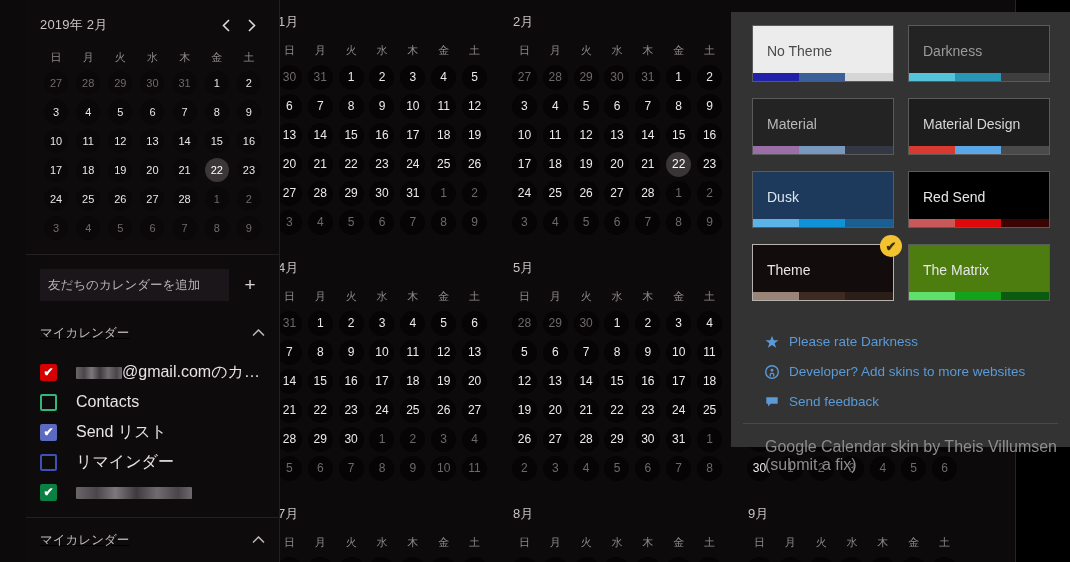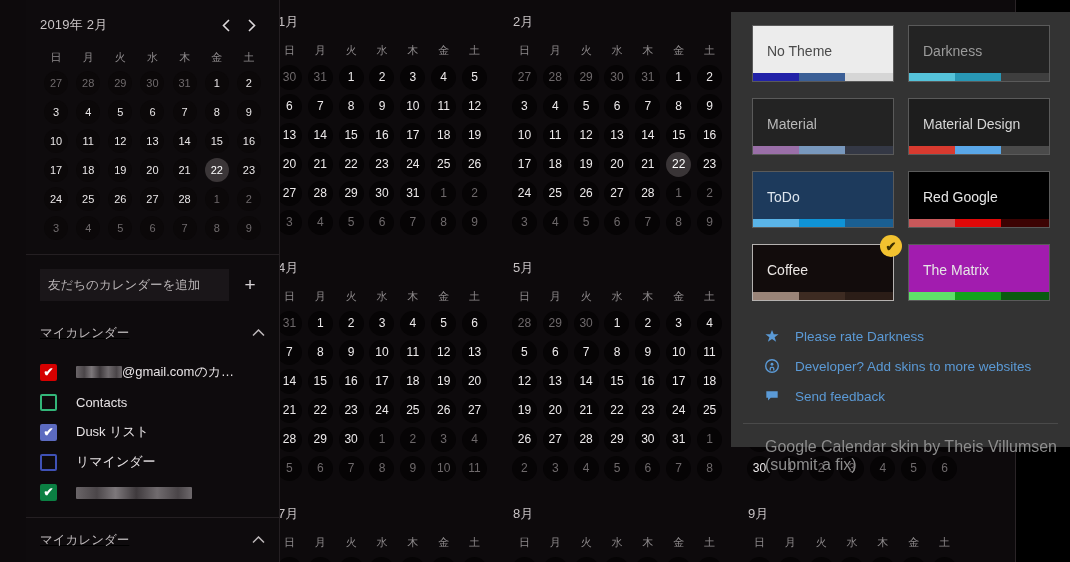--- a/index.html
+++ b/index.html
@@ -125,21 +125,21 @@
     display: flex; align-items: center; justify-content: center;
     flex: none;
   }
   .cal-box .tick {
     color: #fff; font-size: 12px; line-height: 1;
     font-weight: bold;
   }
   .cal-name {
     margin-left: 19px;
     color: #e7e3e5;
-    font-size: 13px;
+    font-size: 16px;
     white-space: nowrap; overflow: hidden; text-overflow: ellipsis;
   }
   .redact {
     display: inline-block;
     height: 12px;
     vertical-align: -2px;
     border-radius: 1px;
     background: linear-gradient(90deg,#6a6568 0%,#4b4649 18%,#7d787b 34%,#3f3a3d 52%,#706b6e 70%,#4a4548 88%,#6e696c 100%);
     filter: blur(0.6px);
   }
@@ -242,25 +242,24 @@
     right: -9px; top: -10px;
     width: 22px; height: 22px;
     border-radius: 50%;
     background: #f2c230;
     display: flex; align-items: center; justify-content: center;
     color: #3d3000; font-size: 13px; font-weight: bold;
   }
 
   .links { padding: 22px 0 0 22px; }
   .link-row {
-    display: flex; align-items: center;
+    display: flex; align-items: flex-end;
     height: 26px;
     margin-bottom: 4px;
     cursor: pointer;
-    gap: 6px;
   }
   .link-ico {
     width: 20px; display:flex; align-items:center; justify-content:flex-start;
     color: #5b9ad6; font-size: 13px;
   }
   .link-txt {
     color: #5b9ad6;
     font-size: 13.5px;
     margin-left: 4px;
   }
@@ -1388,21 +1387,21 @@
           <div class="cal-name"><span class="redact" style="width: 46px;"></span>@gmail.comのカ…</div>
         </div>
         <div class="cal-item">
           <div class="cal-box" style="background: transparent; border: 2px solid rgb(51, 182, 121);"></div>
           <div class="cal-name">Contacts</div>
         </div>
         <div class="cal-item">
           <div class="cal-box" style="background: rgb(92, 107, 192); border: 2px solid rgb(92, 107, 192);">
             <span class="tick">✔</span>
           </div>
-          <div class="cal-name">Dusk リスト</div>
+          <div class="cal-name">Send リスト</div>
         </div>
         <div class="cal-item">
           <div class="cal-box" style="background: transparent; border: 2px solid rgb(63, 81, 181);"></div>
           <div class="cal-name">リマインダー</div>
         </div>
         <div class="cal-item">
           <div class="cal-box" style="background: rgb(11, 128, 67); border: 2px solid rgb(11, 128, 67);">
             <span class="tick">✔</span>
           </div>
           <div class="cal-name"><span class="redact" style="width: 116px;"></span></div>
@@ -1450,46 +1449,46 @@
         </div>
         <div class="theme-tile">
           <div class="tbody" style="background: rgb(29, 29, 29); color: rgb(214, 214, 214);">Material Design</div>
           <div class="strip">
             <i style="background: rgb(216, 58, 47); width: 33%;"></i>
             <i style="background: rgb(90, 167, 232); width: 33%;"></i>
             <i style="background: rgb(74, 74, 74); width: 34%;"></i>
           </div>
         </div>
         <div class="theme-tile">
-          <div class="tbody" style="background: rgb(29, 58, 92); color: rgb(221, 229, 238);">ToDo</div>
+          <div class="tbody" style="background: rgb(29, 58, 92); color: rgb(221, 229, 238);">Dusk</div>
           <div class="strip">
             <i style="background: rgb(90, 180, 232); width: 33%;"></i>
             <i style="background: rgb(15, 147, 214); width: 33%;"></i>
             <i style="background: rgb(26, 95, 146); width: 34%;"></i>
           </div>
         </div>
         <div class="theme-tile">
-          <div class="tbody" style="background: rgb(0, 0, 0); color: rgb(230, 230, 230);">Red Google</div>
+          <div class="tbody" style="background: rgb(0, 0, 0); color: rgb(230, 230, 230);">Red Send</div>
           <div class="strip">
             <i style="background: rgb(200, 88, 90); width: 33%;"></i>
             <i style="background: rgb(224, 8, 8); width: 33%;"></i>
             <i style="background: rgb(60, 3, 3); width: 34%;"></i>
           </div>
         </div>
         <div class="theme-tile selected">
-          <div class="tbody" style="background: rgb(18, 12, 12); color: rgb(234, 230, 228);">Coffee</div>
+          <div class="tbody" style="background: rgb(18, 12, 12); color: rgb(234, 230, 228);">Theme</div>
           <div class="strip">
             <i style="background: rgb(154, 132, 120); width: 33%;"></i>
             <i style="background: rgb(61, 43, 34); width: 33%;"></i>
             <i style="background: rgb(43, 29, 23); width: 34%;"></i>
           </div>
           <div class="badge">✔</div>
         </div>
         <div class="theme-tile">
-          <div class="tbody" style="background: #a21caf; color: rgb(230, 230, 230);">The Matrix</div>
+          <div class="tbody" style="background: #4d7c0f; color: rgb(230, 230, 230);">The Matrix</div>
           <div class="strip">
             <i style="background: rgb(95, 224, 106); width: 33%;"></i>
             <i style="background: rgb(18, 163, 27); width: 33%;"></i>
             <i style="background: rgb(10, 90, 16); width: 34%;"></i>
           </div>
         </div>
       </div>
     <div class="links" id="links">
         <div class="link-row">
           <div class="link-ico">

